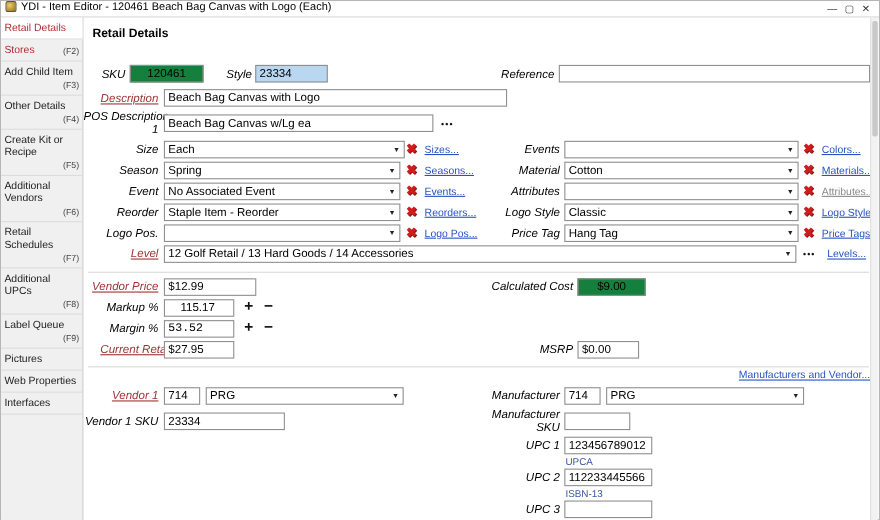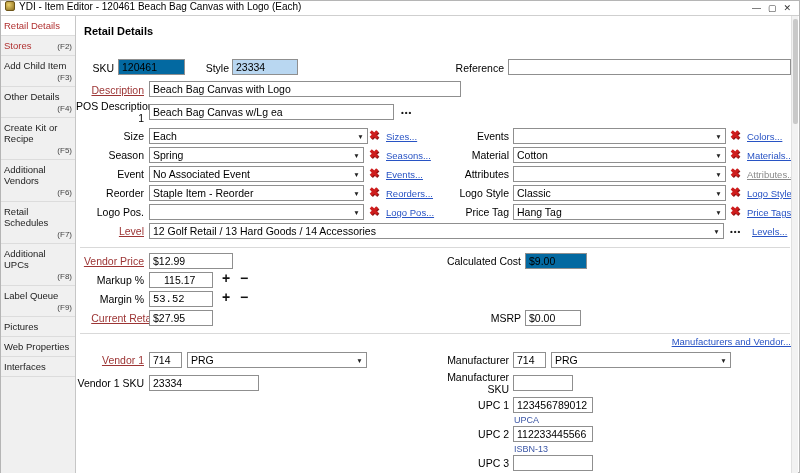--- a/index.html
+++ b/index.html
@@ -24,27 +24,27 @@
   .side-item .si-label { white-space:normal; }
   .side-item .fkey { margin-left:auto; font-size:8px; color:#444; }
   .side-item.selected { background:#fff; color:#b03030; }
   .side-item.hot { color:#b03030; }
 
   
   .main { position:absolute; left:75px; top:15px; width:718px; height:458px; background:#fff; overflow:hidden; }
   .panel-title { position:absolute; font-weight:bold; font-size:11px; }
   .hline { position:absolute; left:4px; right:4px; height:1px; background:#d9d9d9; }
 
-  .lbl { position:absolute; text-align:right; white-space:nowrap; font-size:10.5px; line-height:12px; }
+  .lbl { position:absolute; text-align:right; white-space:nowrap; font-size:10.5px; line-height:12px;font-style:italic; }
   .lbl.red { color:#9c3434; text-decoration:underline; }
   .lbl.two span { display:block; }
 
   .field { position:absolute; height:16px; border:1px solid #8f8f8f; background:#fff;
            font-size:10.5px; padding:1px 3px; color:#000; outline:none; }
-  .field.ro { background:#0369a1; }
+  .field.ro { background:#15803d;text-align:center; }
   .field.sel { background:#b9d7f1; }
 
   .combo { position:absolute; height:16px; border:1px solid #8f8f8f; background:#fff;
            display:flex; align-items:center; cursor:default; }
   .combo .val { flex:1; padding:0 3px; font-size:10.5px; white-space:nowrap; overflow:hidden; }
   .combo .arr { width:13px; text-align:center; font-size:6.5px; color:#222; flex:0 0 auto; }
 
   .xicon { position:absolute; color:#cf1d1d; font-weight:bold; font-size:12px; line-height:15px;
            text-shadow:1px 1px 0 #8c1515; cursor:pointer; }
   .link { position:absolute; color:#2853c4; text-decoration:underline; font-size:9.5px;

